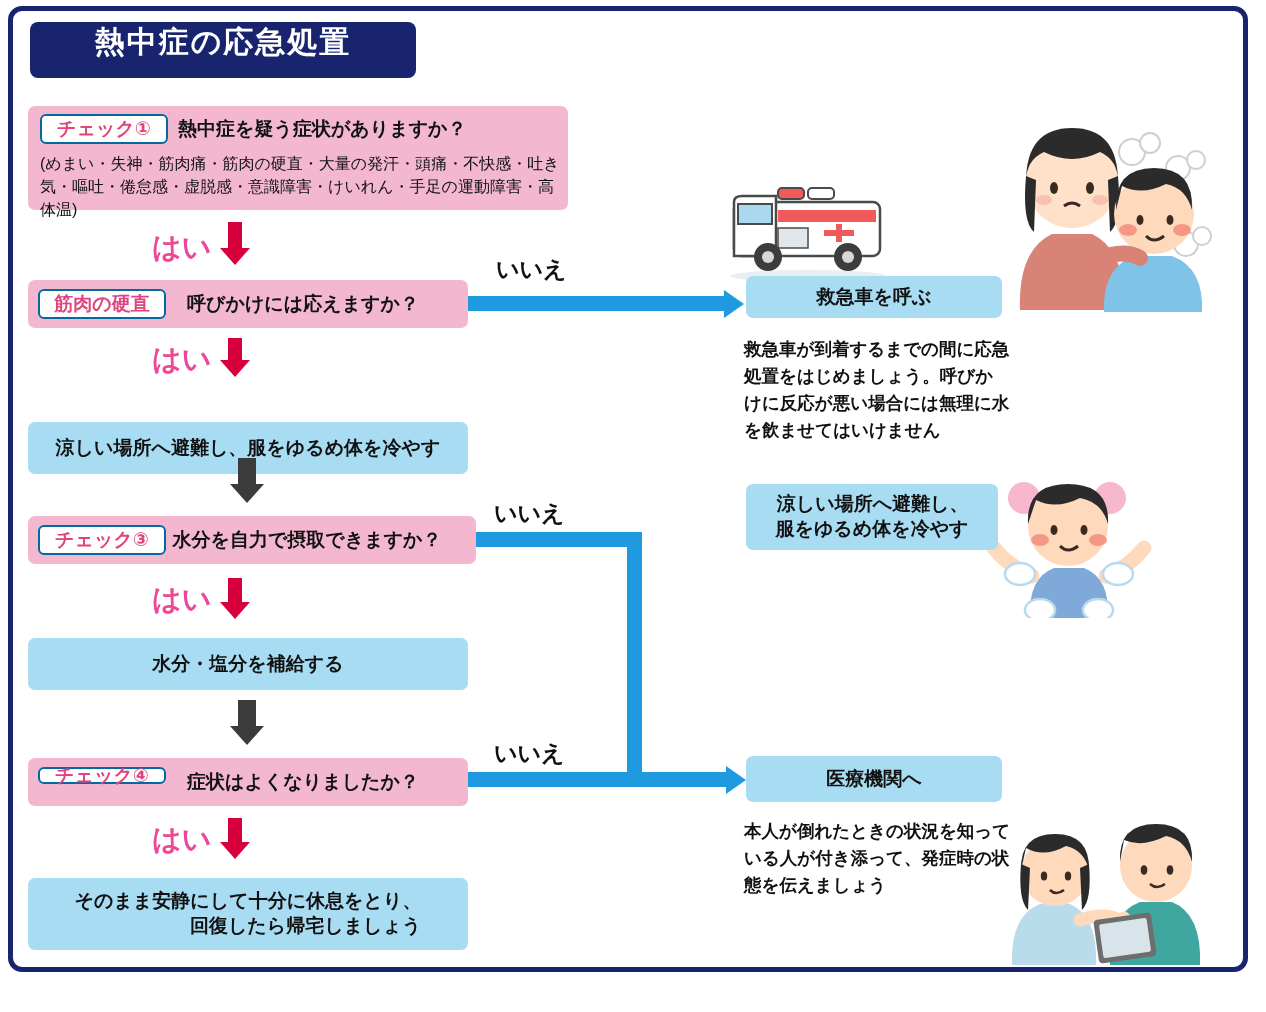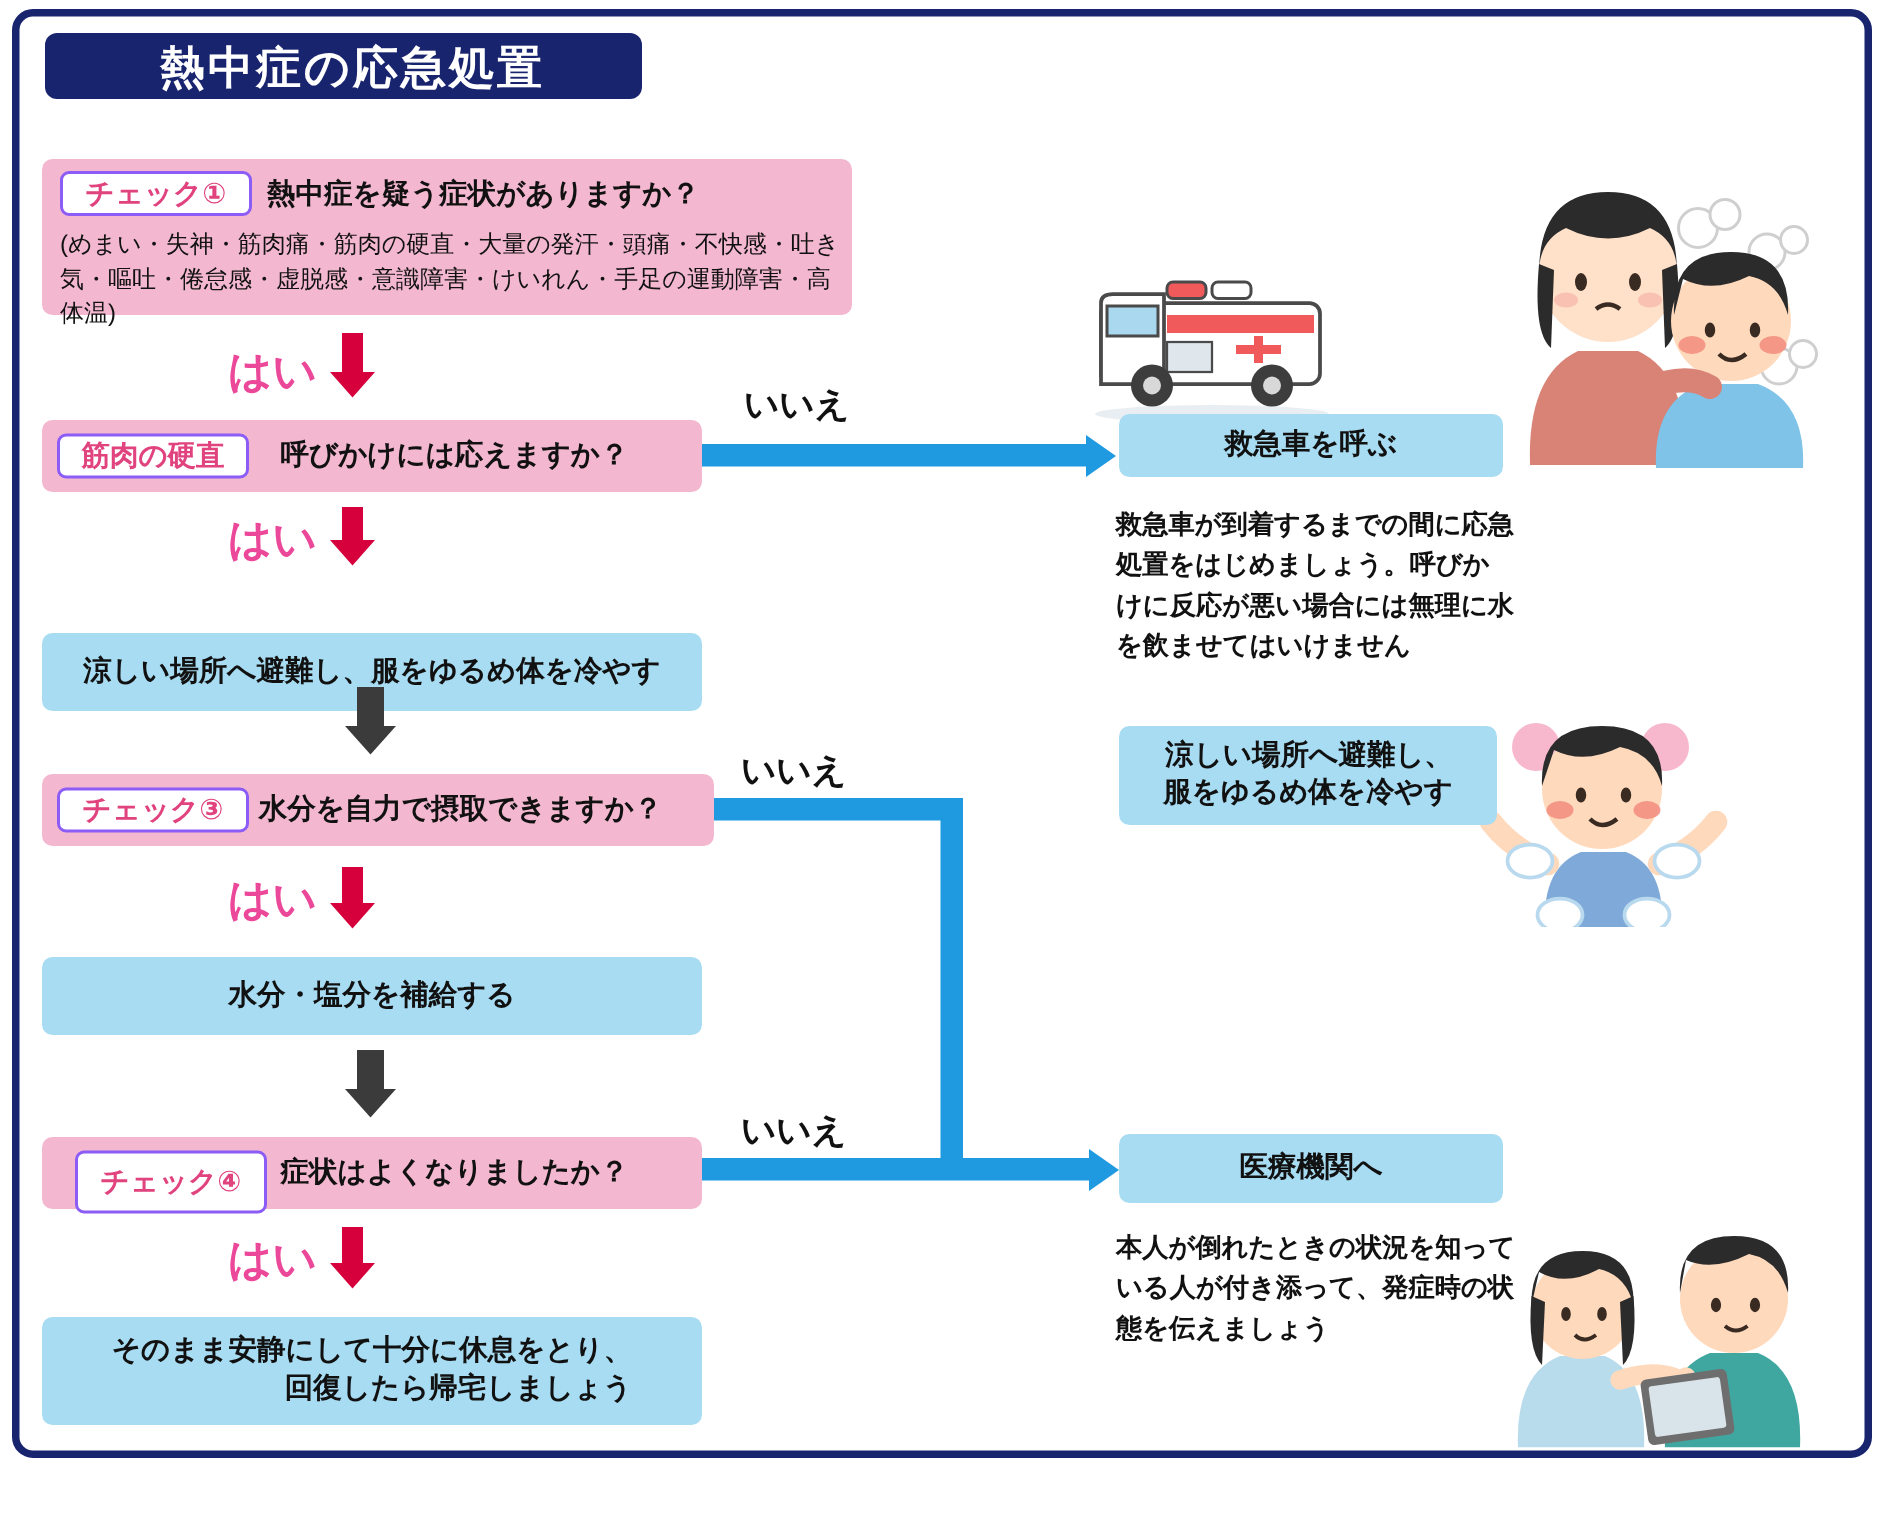--- a/index.html
+++ b/index.html
@@ -1,31 +1,31 @@
 <!DOCTYPE html>
 <html lang="ja"><head>
 <meta charset="utf-8">
 <style>
   html,body{margin:0;padding:0;background:#ffffff;}
   body{font-family:"Liberation Sans","DejaVu Sans",sans-serif;}
   #page{position:relative;width:1266px;height:1012px;background:#ffffff;overflow:hidden;}
   #frame{position:absolute;left:8px;top:6px;width:1240px;height:966px;border:5px solid #19246e;border-radius:14px;background:#fff;box-sizing:border-box;}
 
   
-  .title-box{position:absolute;left:30px;top:22px;width:386px;height:44px;background:#19246e;border-radius:8px;display:flex;align-items:flex-end;justify-content:center;padding-left:12px;}
+  .title-box{position:absolute;left:30px;top:22px;width:386px;height:56px;background:#19246e;border-radius:8px;display:flex;align-items:flex-start;justify-content:center;}
   .title-box span{color:#ffffff;font-size:30px;font-weight:bold;letter-spacing:2px;}
 
   
   .box{position:absolute;box-sizing:border-box;border-radius:7px;display:flex;align-items:center;justify-content:center;text-align:center;}
   .pink{background:#f3b8cf;}
   .blue{background:#a8dcf2;}
   .box .txt{font-size:19px;font-weight:bold;color:#111;line-height:1.3;text-align:right;}
 
   
-  .check-tag{position:absolute;background:#ffffff;border:2px solid #8b5cf6;border-radius:6px;color:#e0437e;font-weight:bold;font-size:19px;display:flex;align-items:center;justify-content:center;box-sizing:border-box;}
+  .check-tag{position:absolute;background:#ffffff;border:2px solid #0369a1;border-radius:6px;color:#e0437e;font-weight:bold;font-size:19px;display:flex;align-items:center;justify-content:center;box-sizing:border-box;}
 
   
   .check1{position:absolute;left:28px;top:106px;width:540px;height:104px;background:#f3b8cf;border-radius:7px;box-sizing:border-box;}
   .check1 .headline{position:absolute;left:150px;top:10px;font-size:19px;font-weight:bold;color:#111;}
   .check1 .sub{position:absolute;left:12px;top:46px;width:520px;font-size:16px;color:#111;line-height:1.45;font-weight:normal;}
   .arrow-shaft-red{position:absolute;background:#d6003c;}
   .arrow-head-red{position:absolute;width:0;height:0;border-left:15px solid transparent;border-right:15px solid transparent;border-top:17px solid #d6003c;}
   .arrow-shaft-dark{position:absolute;background:#3b3b3b;}
   .arrow-head-dark{position:absolute;width:0;height:0;border-left:17px solid transparent;border-right:17px solid transparent;border-top:19px solid #3b3b3b;}
 
@@ -96,21 +96,21 @@
   <div class="arrow-head-red" style="left:220px;top:602px;"></div>
 
   <div class="box blue" style="left:28px;top:638px;width:440px;height:52px;">
     <div class="txt">水分・塩分を補給する</div>
   </div>
 
   <div class="arrow-shaft-dark" style="left:238px;top:700px;width:18px;height:28px;"></div>
   <div class="arrow-head-dark" style="left:230px;top:726px;"></div>
 
   <div class="box pink" style="left:28px;top:758px;width:440px;height:48px;">
-    <div class="check-tag" style="left:22px;top:9px;width:128px;height:42px;">チェック④</div>
+    <div class="check-tag" style="left:10px;top:9px;width:128px;height:17px;">チェック④</div>
     <div class="txt" style="margin-left:110px;">症状はよくなりましたか？</div>
   </div>
 
   <div class="no-label" style="left:494px;top:738px;">いいえ</div>
   <div class="bline" style="left:468px;top:772px;width:262px;height:15px;"></div>
   <div class="bhead" style="left:726px;top:766px;"></div>
 
   <div class="yes-label" style="left:152px;top:820px;">はい</div>
   <div class="arrow-shaft-red" style="left:228px;top:818px;width:14px;height:26px;"></div>
   <div class="arrow-head-red" style="left:220px;top:842px;"></div>

